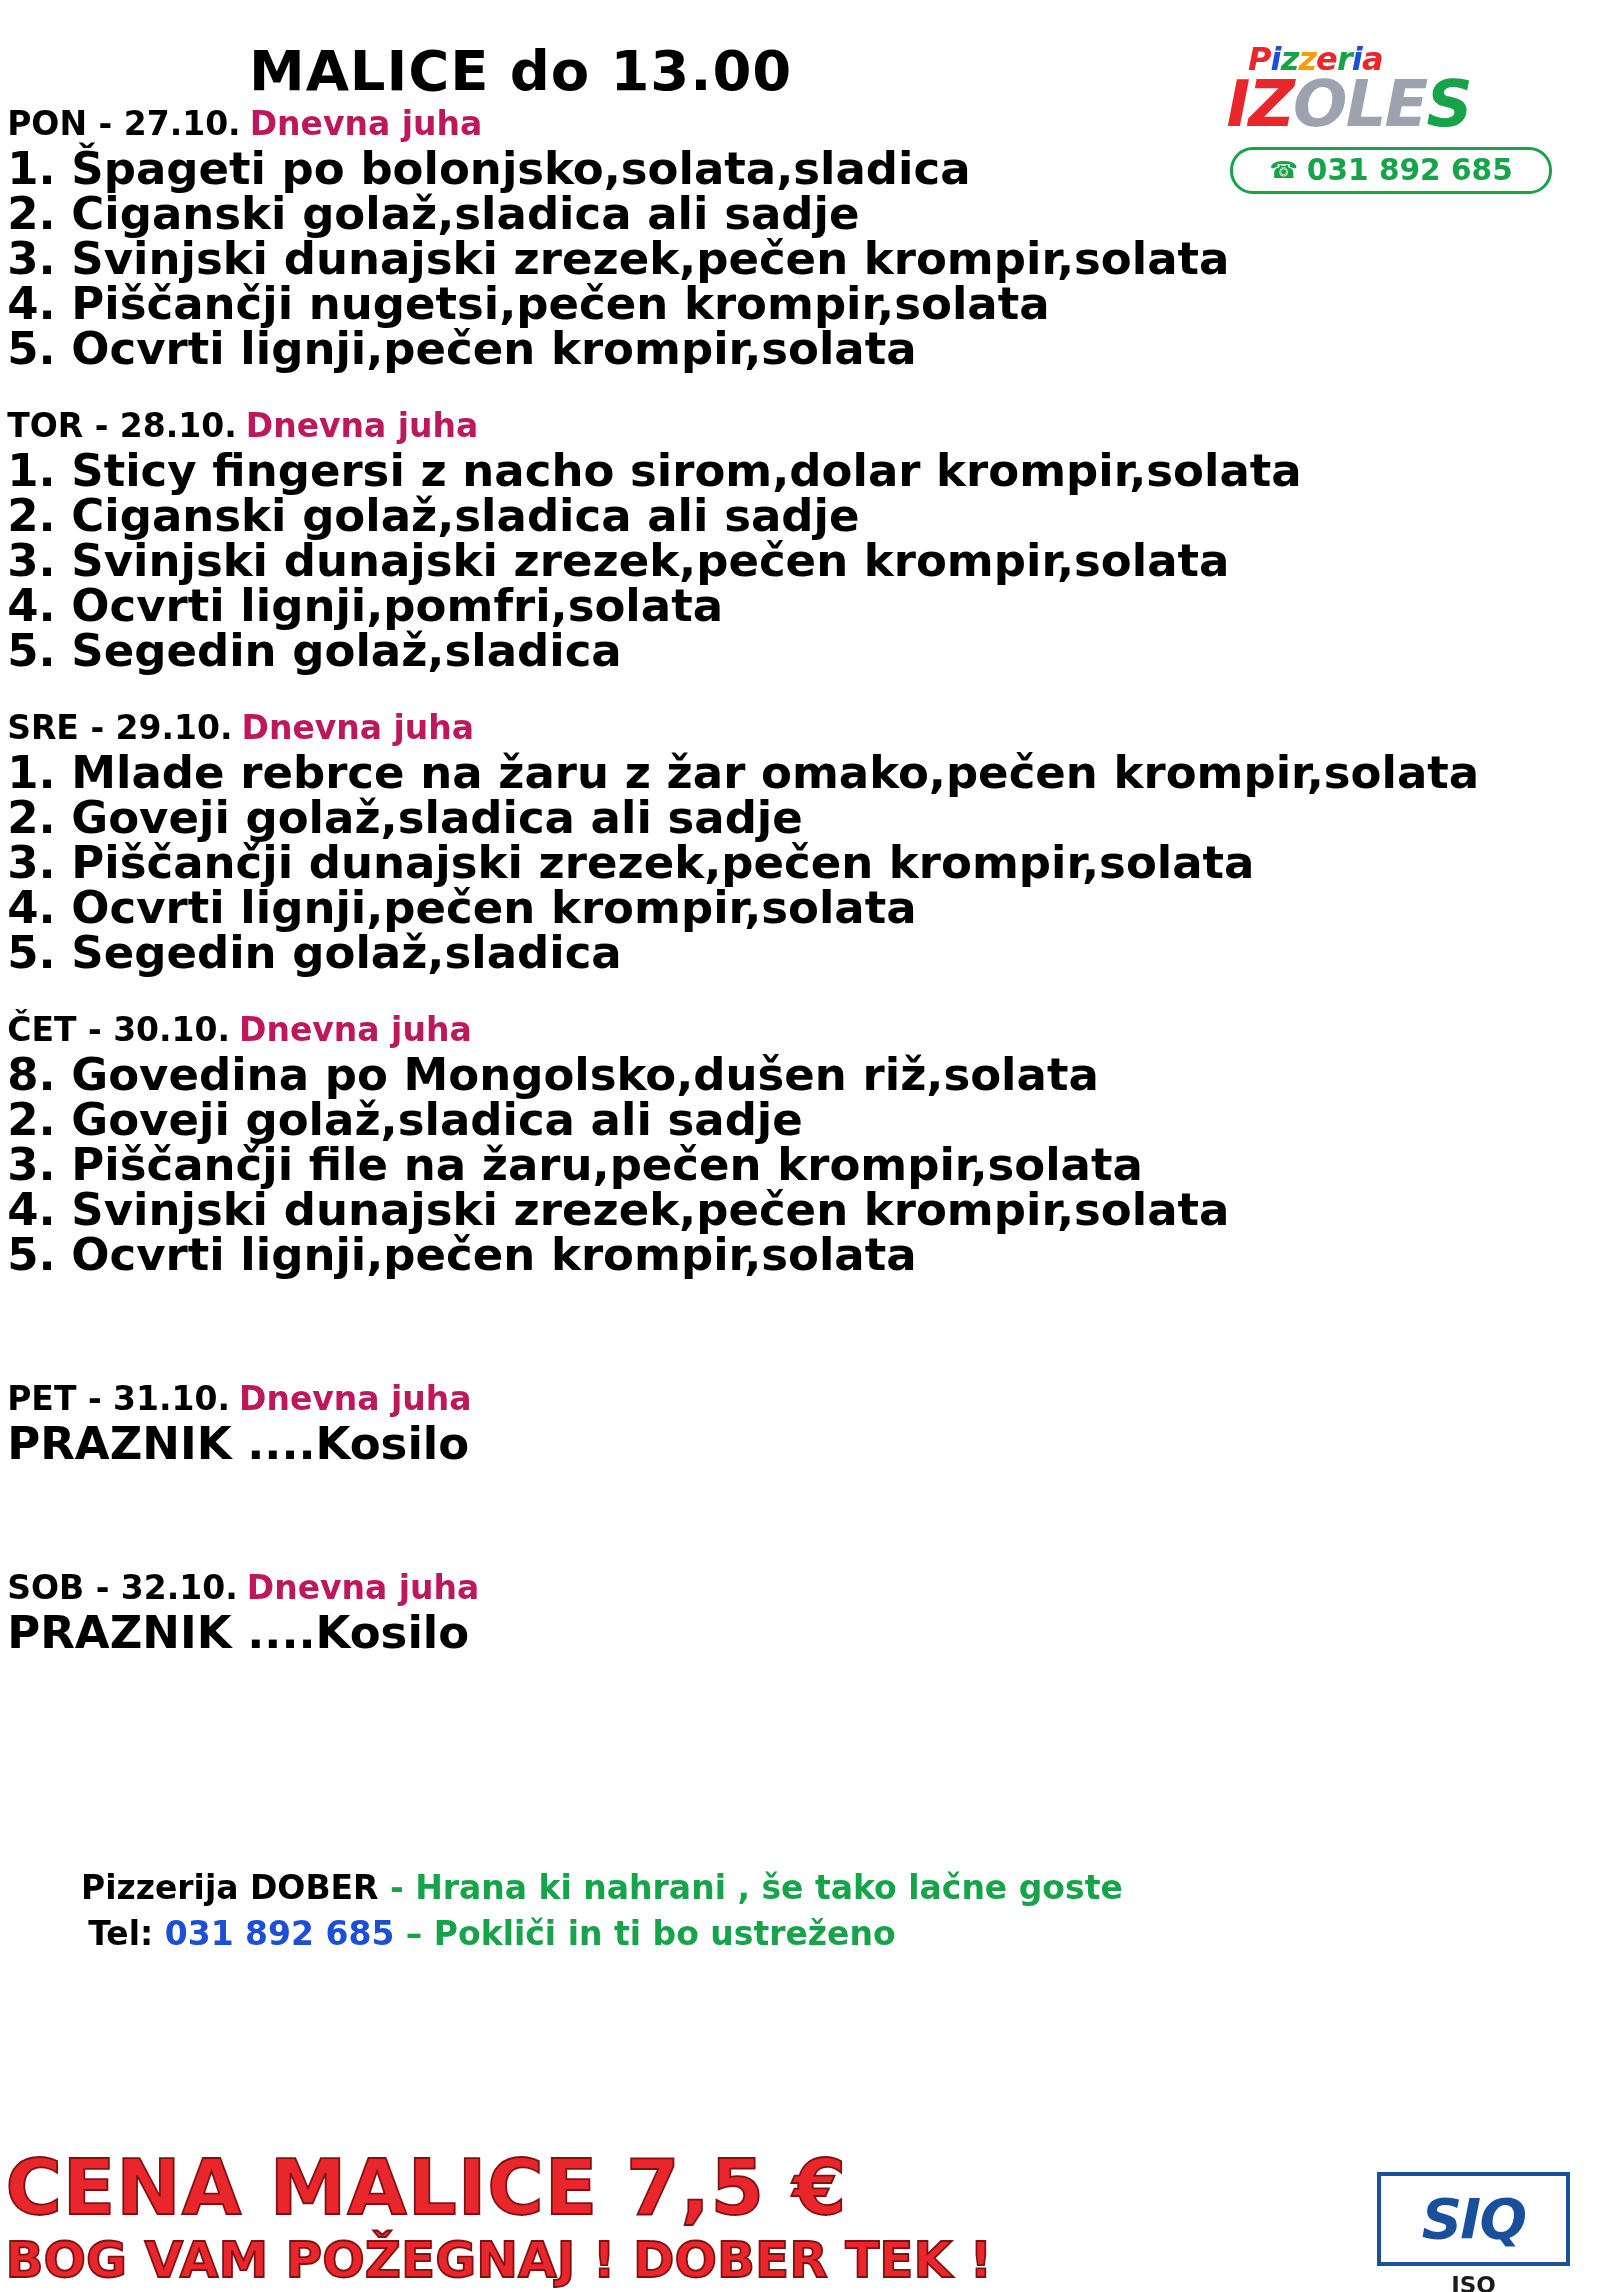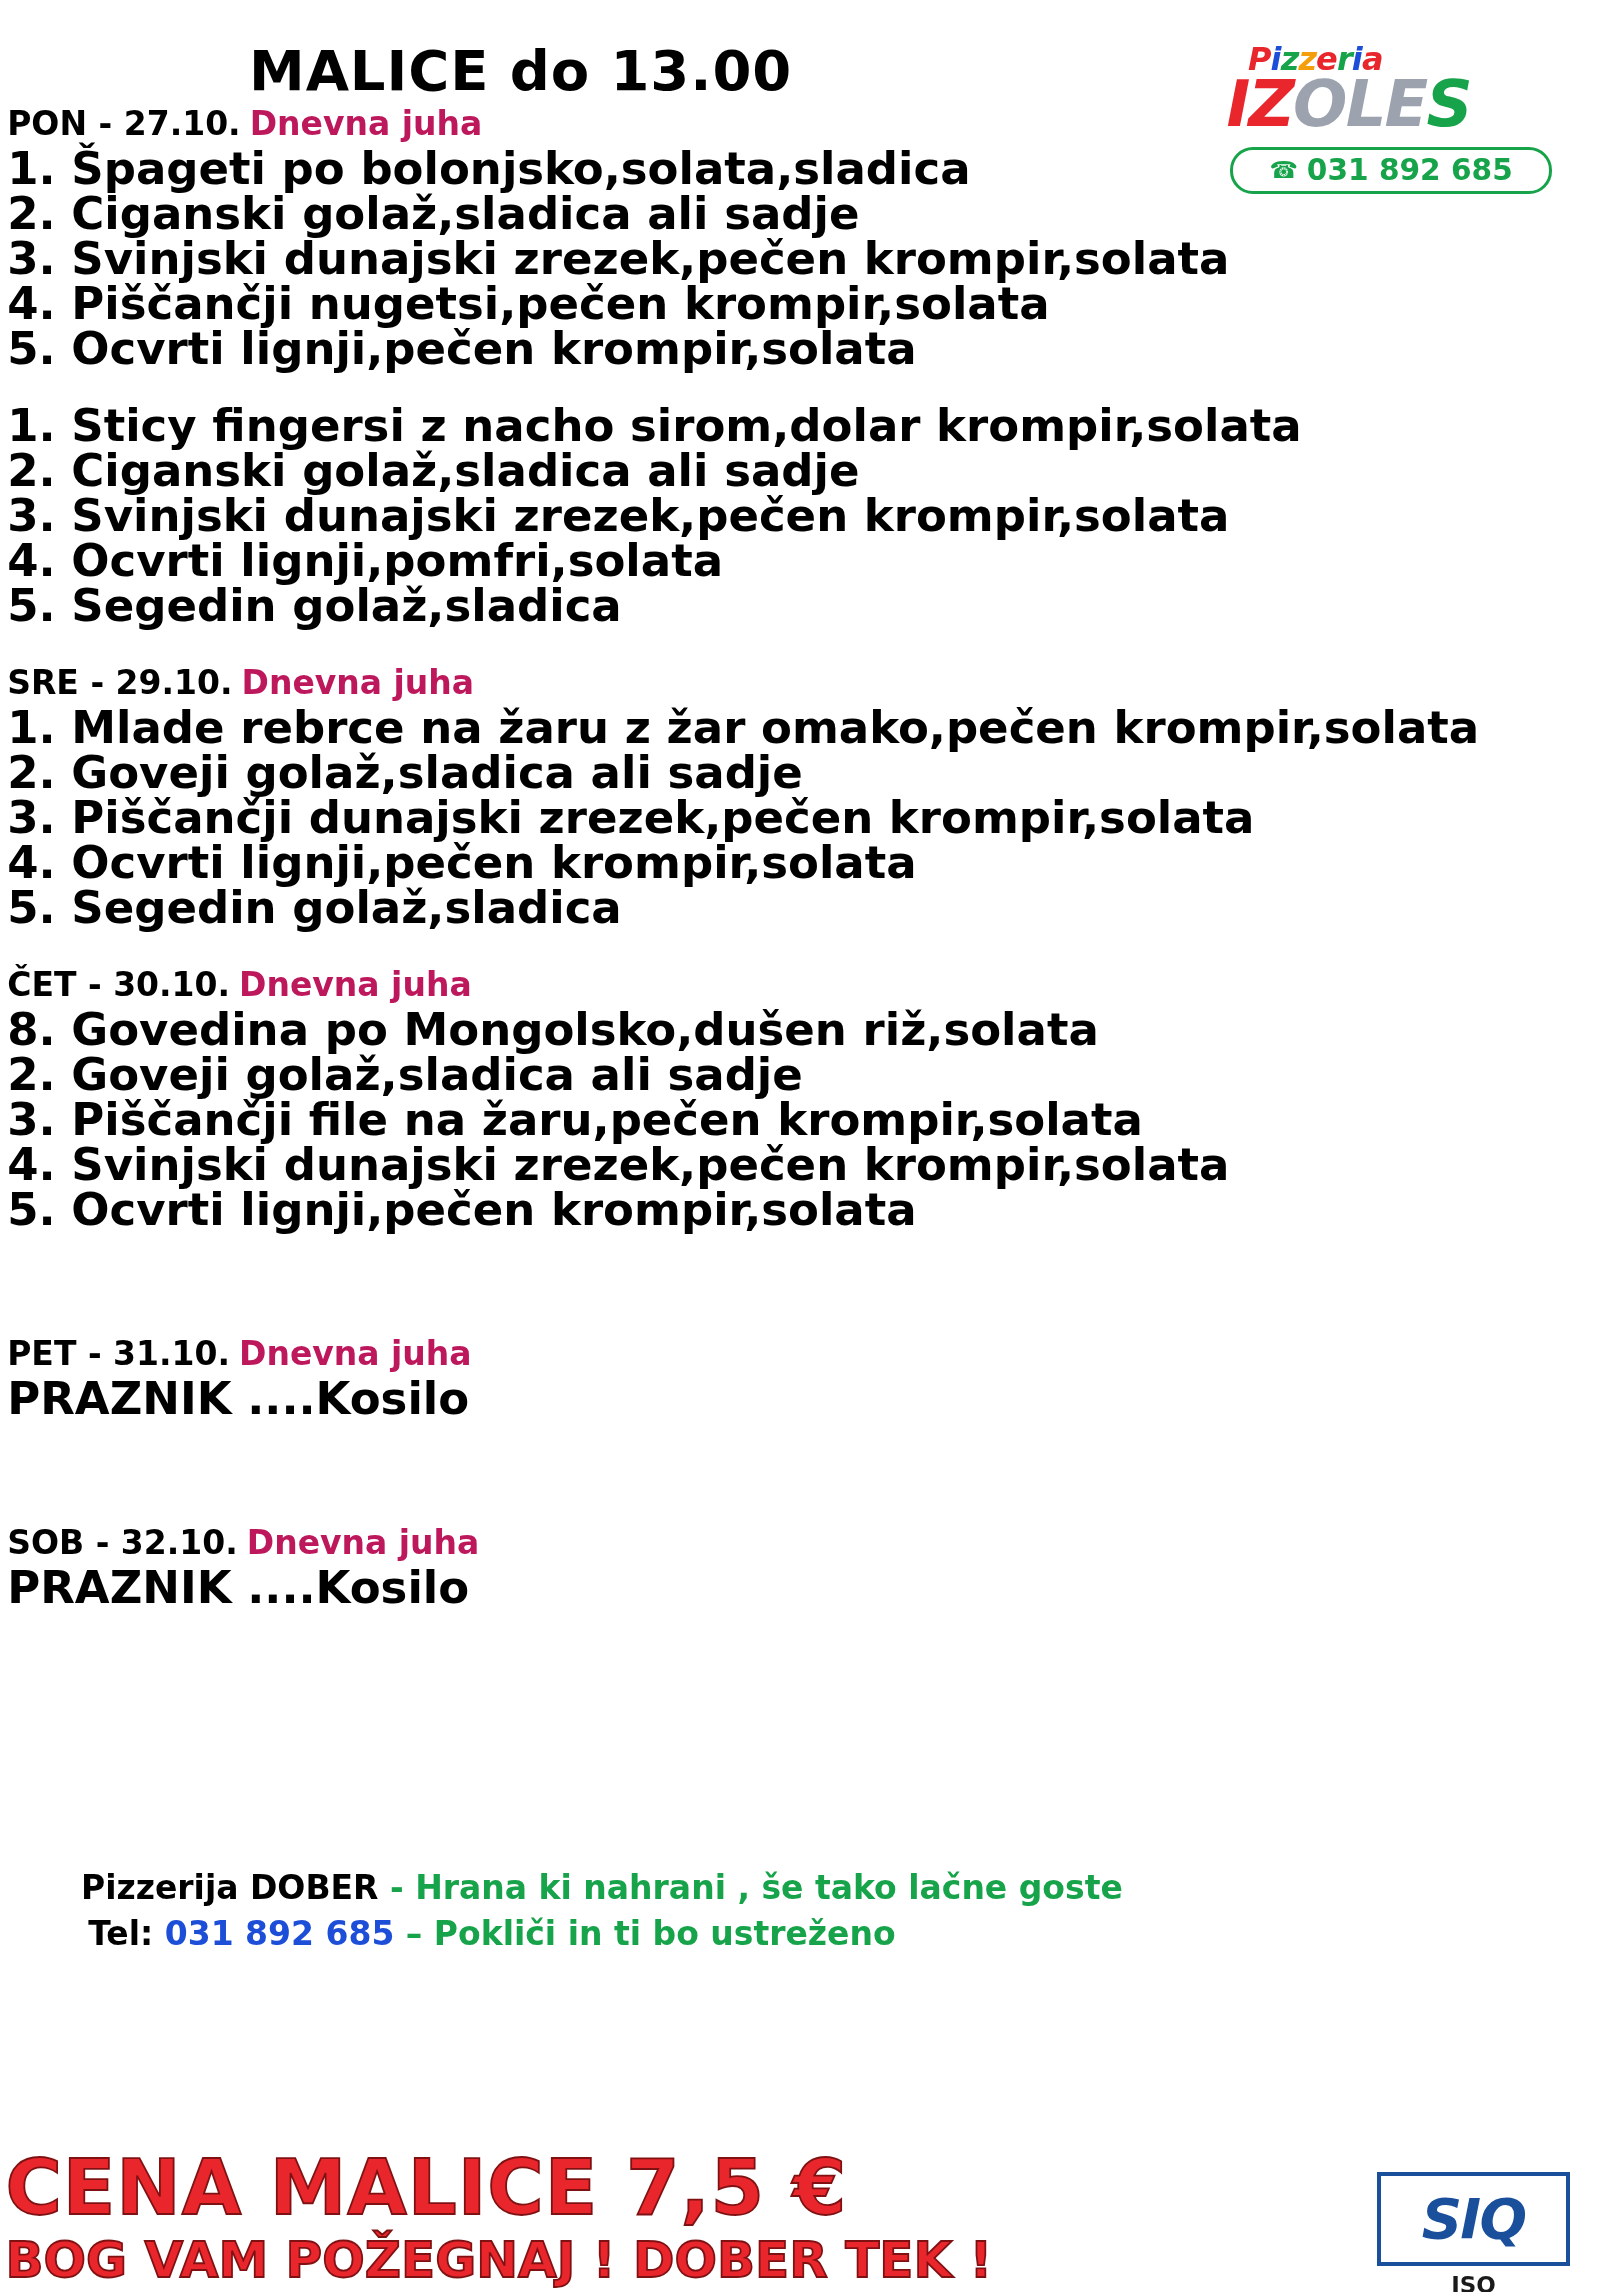--- a/index.html
+++ b/index.html
@@ -262,20 +262,23 @@
       <div class="dish">1. Špageti po bolonjsko,solata,sladica</div>
       <div class="dish">2. Ciganski golaž,sladica ali sadje</div>
       <div class="dish">3. Svinjski dunajski zrezek,pečen krompir,solata</div>
       <div class="dish">4. Piščančji nugetsi,pečen krompir,solata</div>
       <div class="dish">5. Ocvrti lignji,pečen krompir,solata</div>
     </div>
 
     <div class="gap-sm"></div>
 
     <div class="day-block">
+      <div class="day-head">
+        <span>TOR - 28.10.</span><span class="soup">Dnevna juha</span>
+      </div>
       <div class="dish">1. Sticy fingersi z nacho sirom,dolar krompir,solata</div>
       <div class="dish">2. Ciganski golaž,sladica ali sadje</div>
       <div class="dish">3. Svinjski dunajski zrezek,pečen krompir,solata</div>
       <div class="dish">4. Ocvrti lignji,pomfri,solata</div>
       <div class="dish">5. Segedin golaž,sladica</div>
     </div>
 
     <div class="gap-sm"></div>
 
     <div class="day-block">

